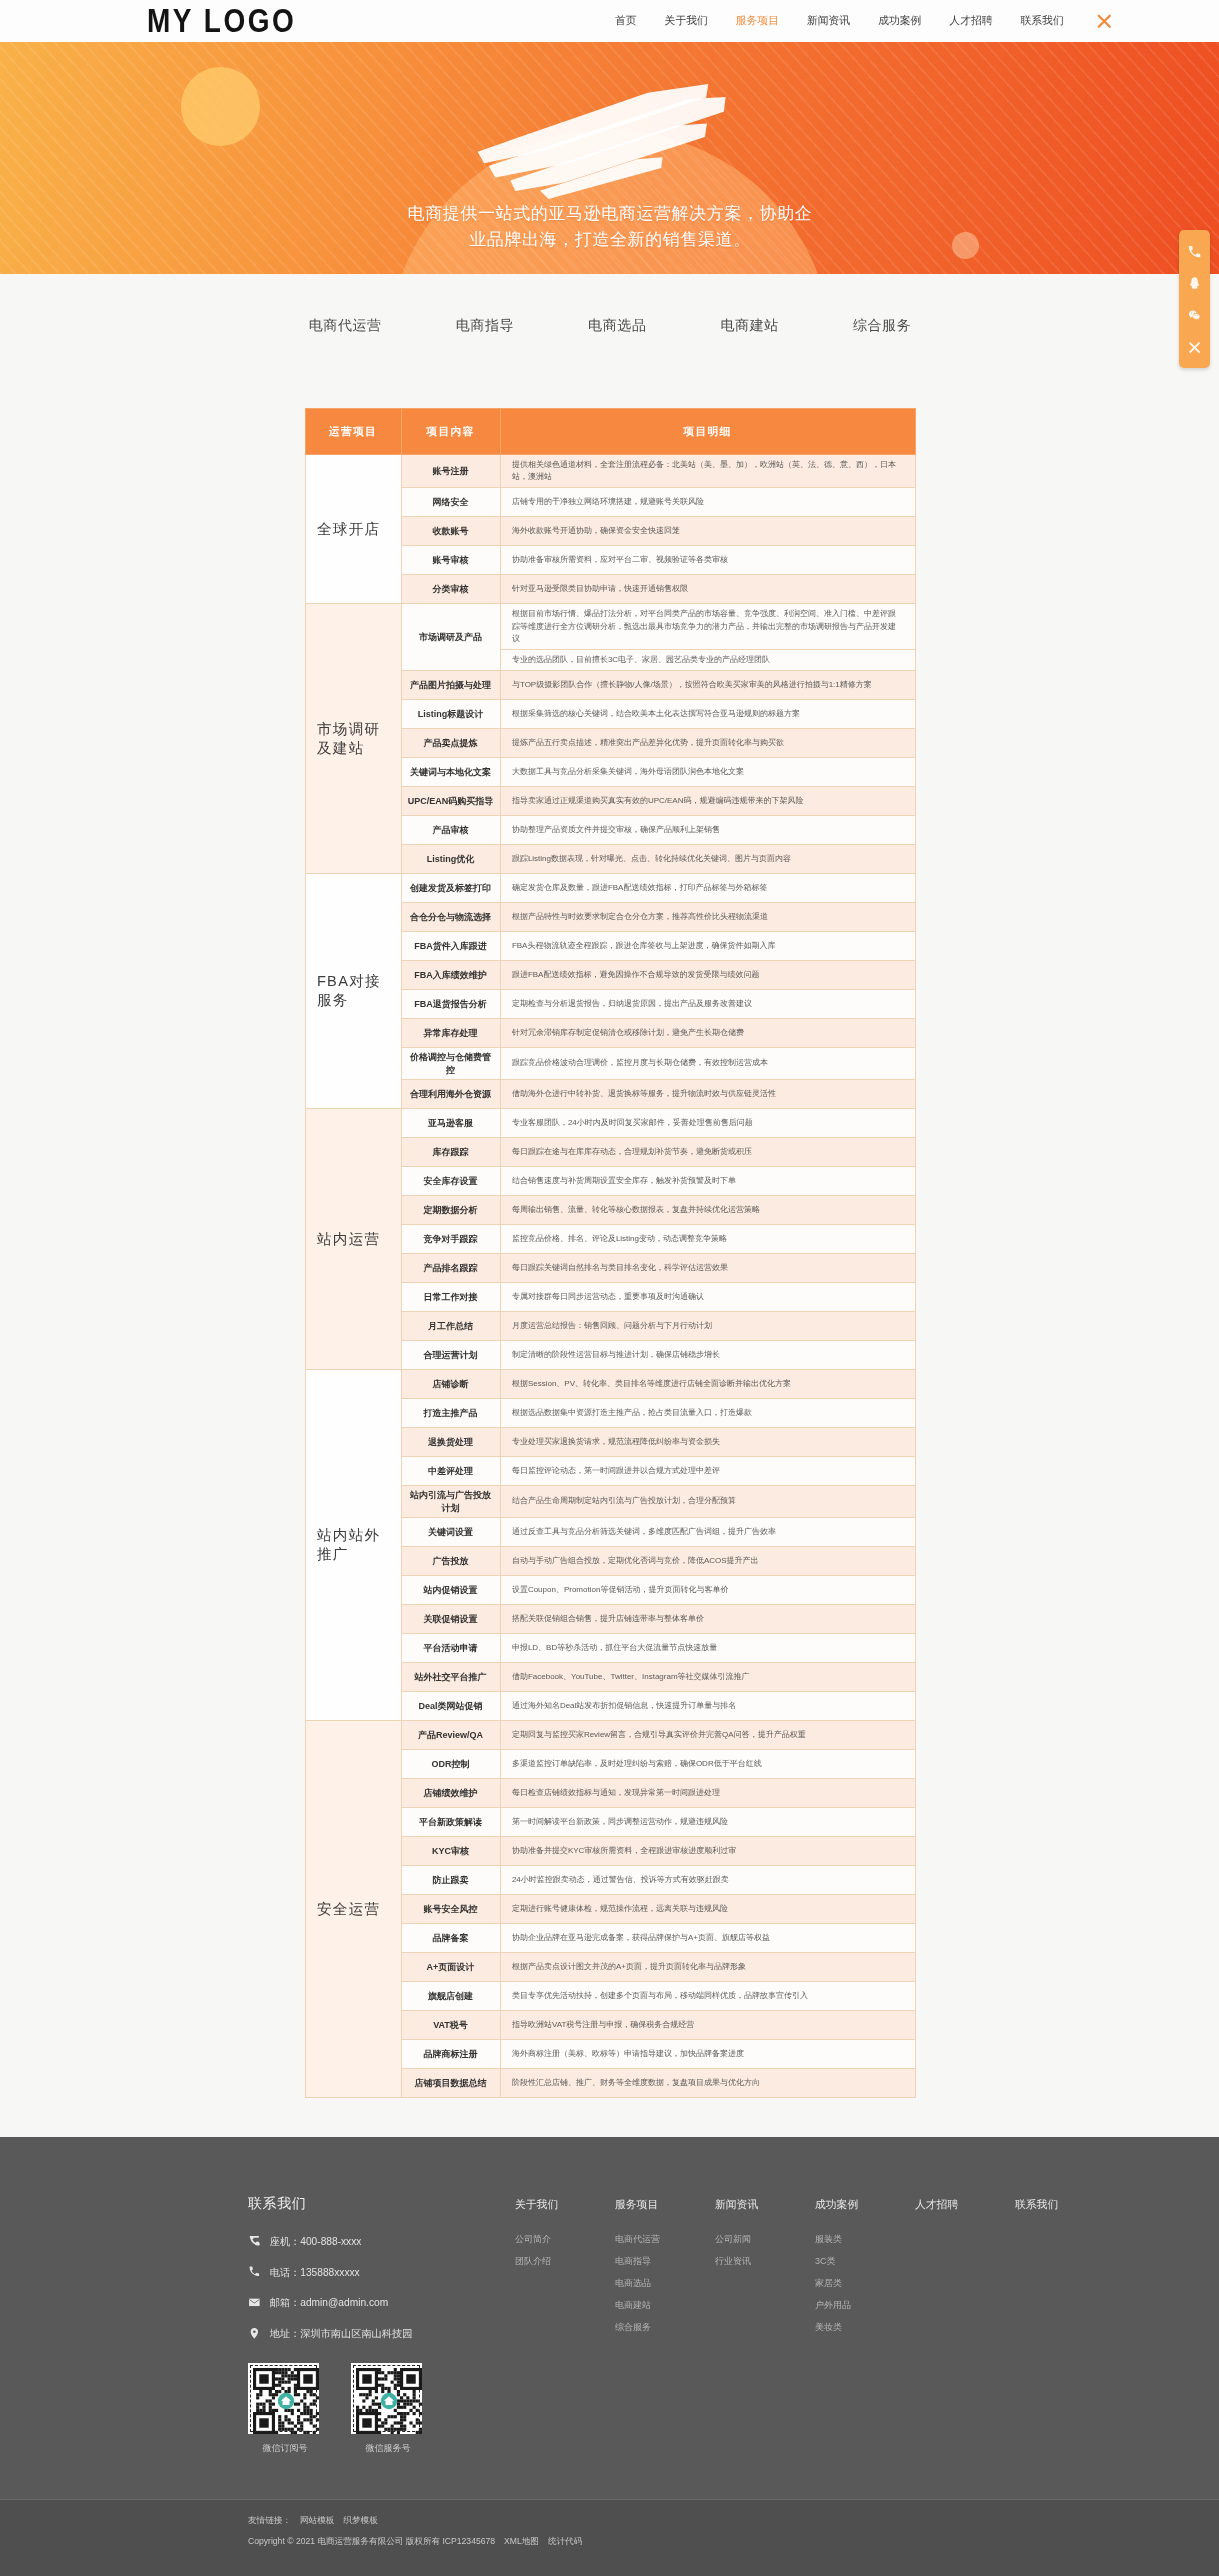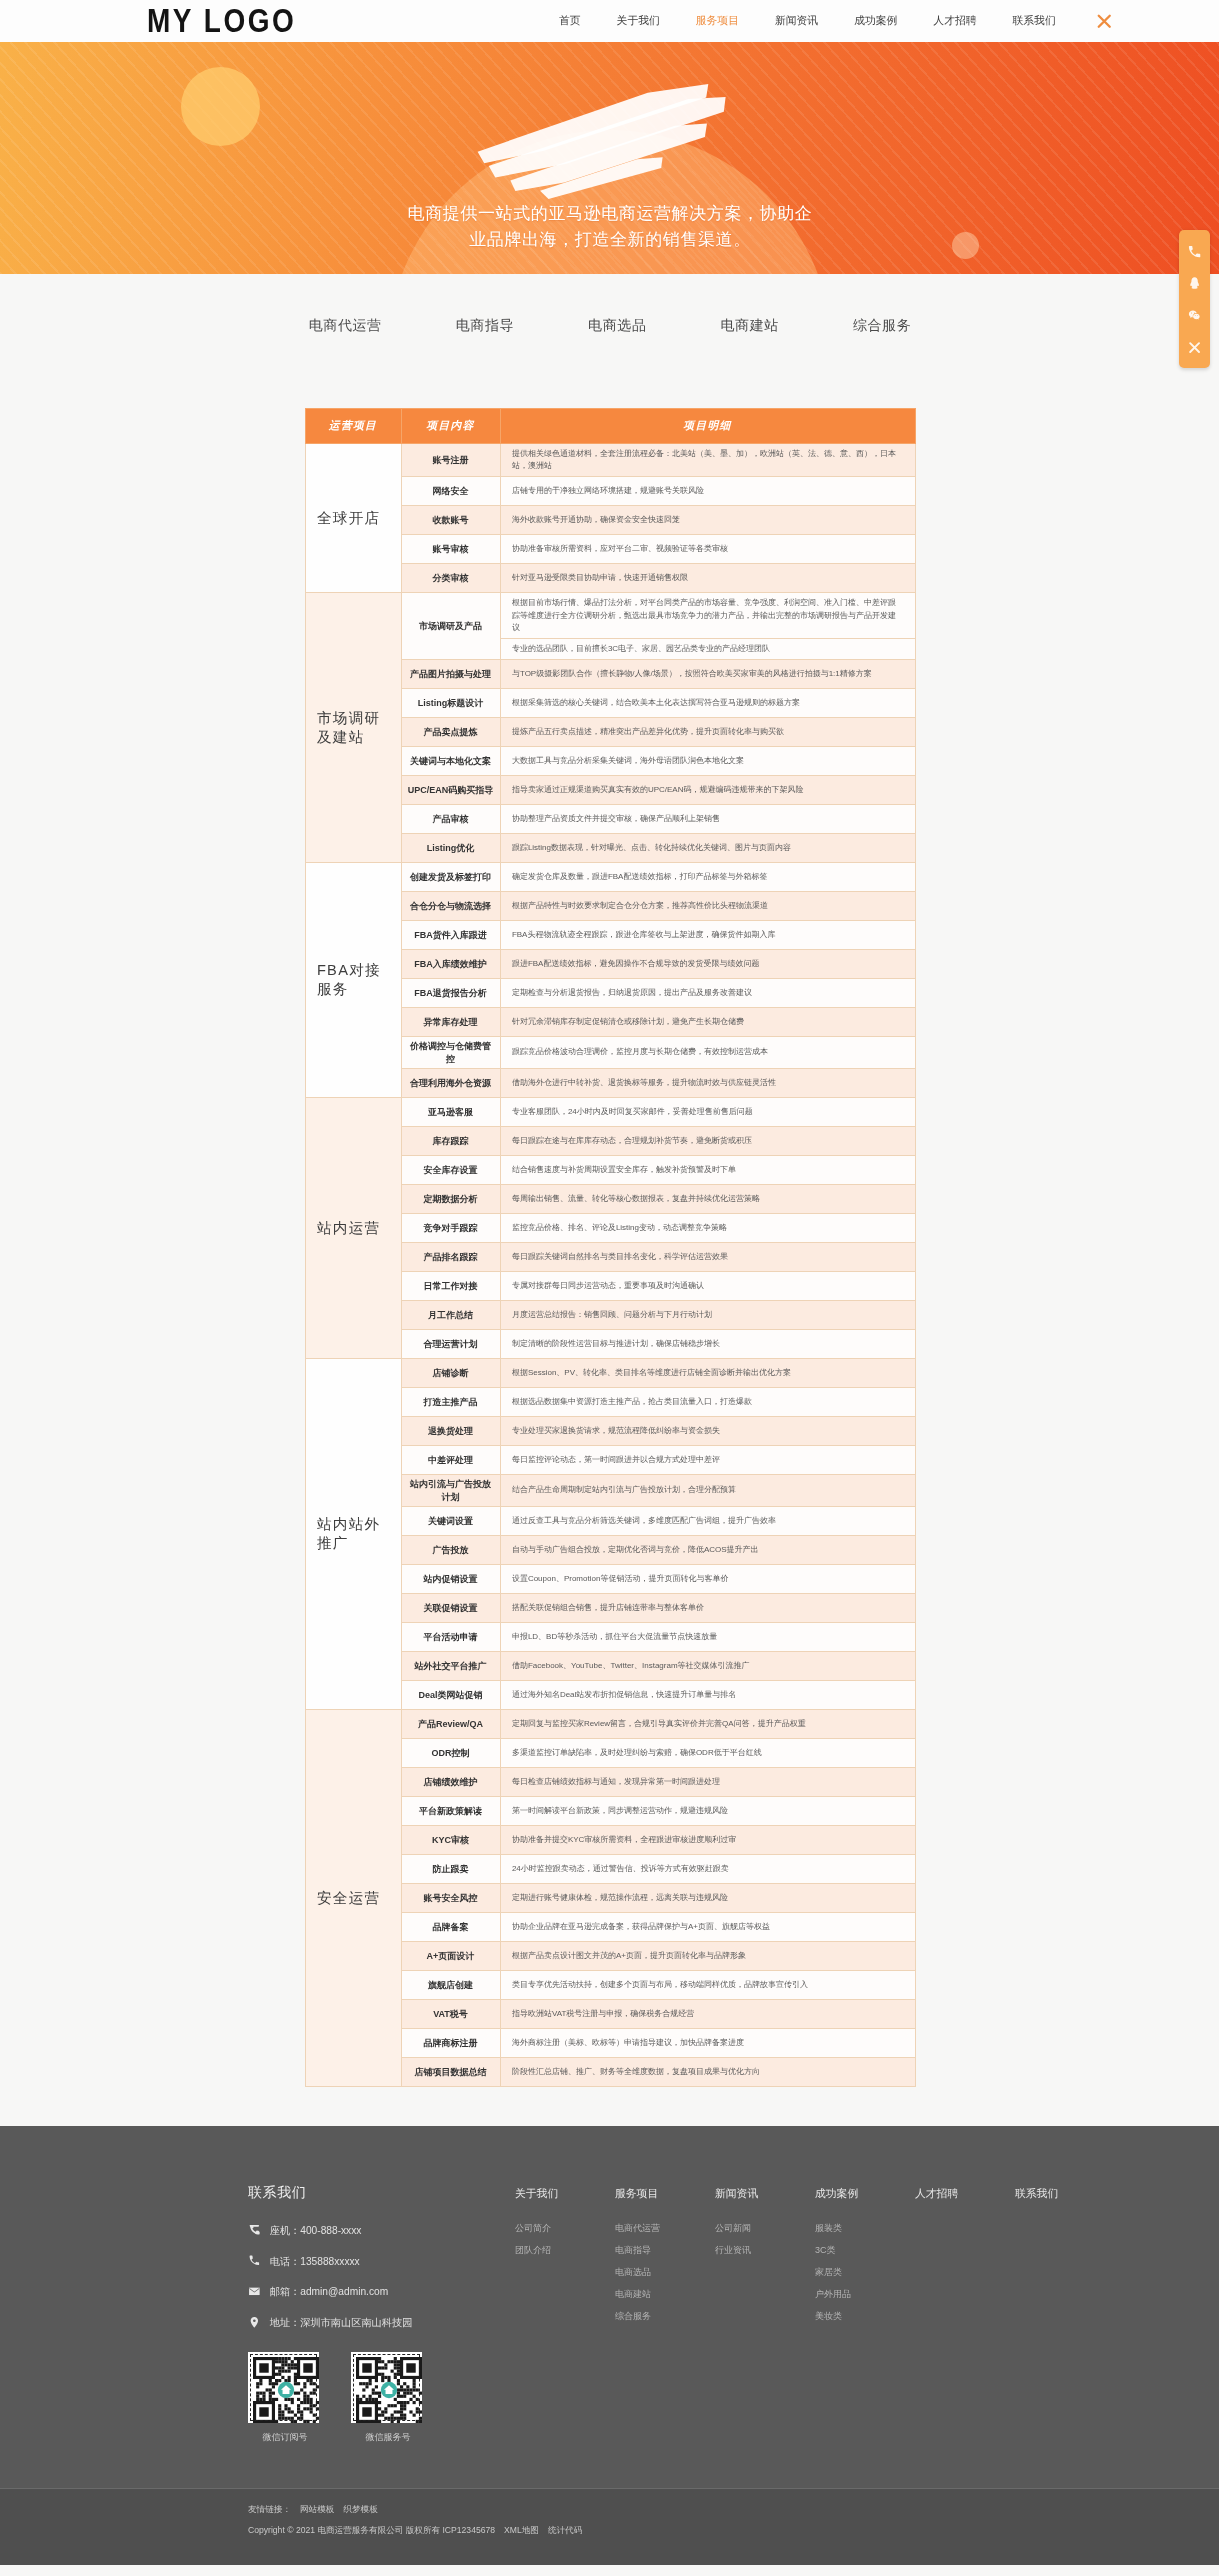--- a/index.html
+++ b/index.html
@@ -6,21 +6,21 @@
   html,body { margin:0; padding:0; }
   body {
     width:1220px; background:#f7f7f6; position:relative;
     font-family:"Liberation Sans","DejaVu Sans",sans-serif; color:#333;
   }
   
   .header { height:42px; background:#fdfdfd; display:flex; align-items:center;
             padding:0 108px 0 147px; }
   .logo { font-size:28px; font-weight:900; letter-spacing:2.5px; color:#141414;
           transform:scaleY(1.18); transform-origin:left center; }
-  .nav { margin-left:auto; display:flex; align-items:center; gap:36px;font-family:Liberation Serif, serif; }
+  .nav { margin-left:auto; display:flex; align-items:center; gap:28px;font-family:Liberation Serif, serif; }
   .nav-item { font-size:10.8px; color:#404040; cursor:pointer; white-space:nowrap; }
   .nav-item.active { color:#ef8d3f; }
   .nav-close { width:16.5px; height:16.5px; margin-left:3.8px; cursor:pointer; }
   .nav-close svg { width:100%; height:100%; }
 
   
   .hero { position:relative; height:232px; overflow:hidden;
           background:linear-gradient(100deg,#f9b148 0%,#f78e3b 32%,#f37030 62%,#ee4e22 100%); }
   .hero-stripes { position:absolute; inset:0;
       background:repeating-linear-gradient(48deg, rgba(255,255,255,0.09) 0 1.9px, rgba(255,255,255,0) 1.9px 10.8px); }
@@ -49,21 +49,21 @@
 
   
   .tabs { display:flex; justify-content:center; gap:74px; padding-top:33px; height:71px;
       align-items:center; }
   .tab { font-size:14px; color:#4a4a4a; cursor:pointer; letter-spacing:0.6px; }
 
   
   .table-wrap { width:611px; margin:63px auto 39px; }
   table.svc { border-collapse:collapse; width:100%; background:#fff; }
   table.svc th { background:#f6883f; color:#fff; font-size:10.8px; font-weight:bold;
-      height:35px; border:0.6px solid #f executed6a568; border:0.6px solid #f6a568; letter-spacing:1.3px;font-style:italic; }
+      height:46px; border:0.6px solid #f executed6a568; border:0.6px solid #f6a568; letter-spacing:1.3px; }
   table.svc td { border:0.6px solid #eed3b6; }
   td.cat { width:96px; text-align:left; font-size:14.6px; color:#3d3d3d; letter-spacing:1.3px;
       padding:0 11.4px; }
   .cat-white { background:#fefefe; }
   .cat-peach { background:#fdf1e8; }
   td.item { width:99px; text-align:center; font-size:9px; color:#333; height:29px;
       padding:2.5px 5.1px; font-weight:bold; }
   td.detail { font-size:8px; color:#5a5a5a; padding:3.8px 11.4px; line-height:1.55; }
   .shade-peach { background:#fcebe0; }
   .shade-white { background:#fefcfb; }

